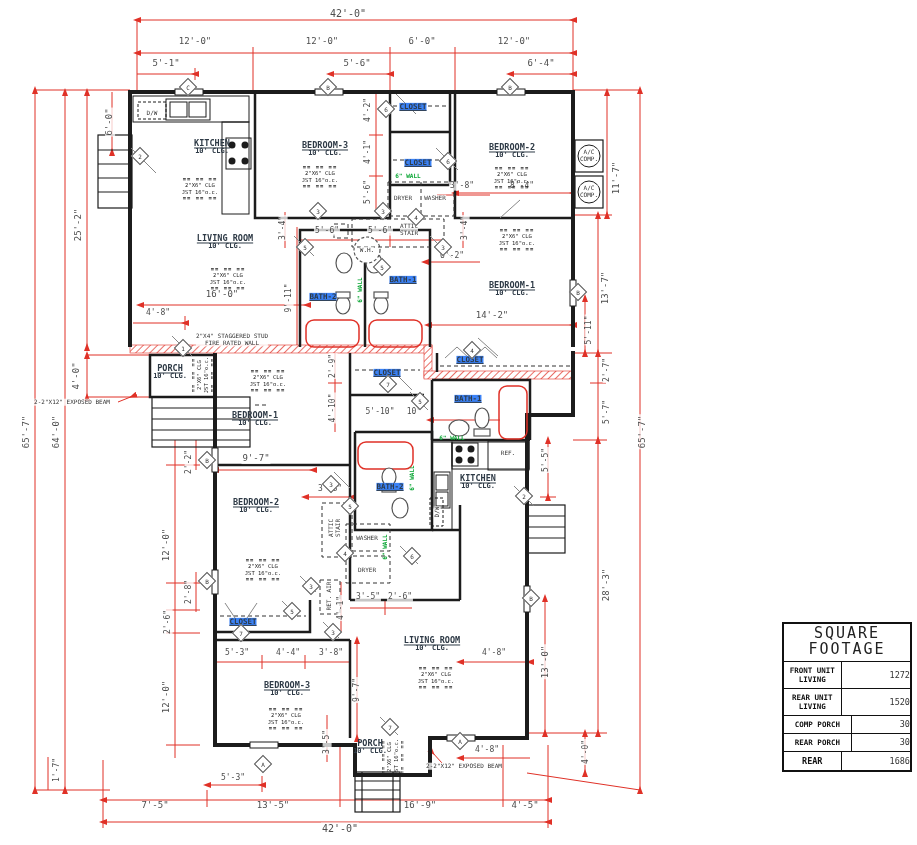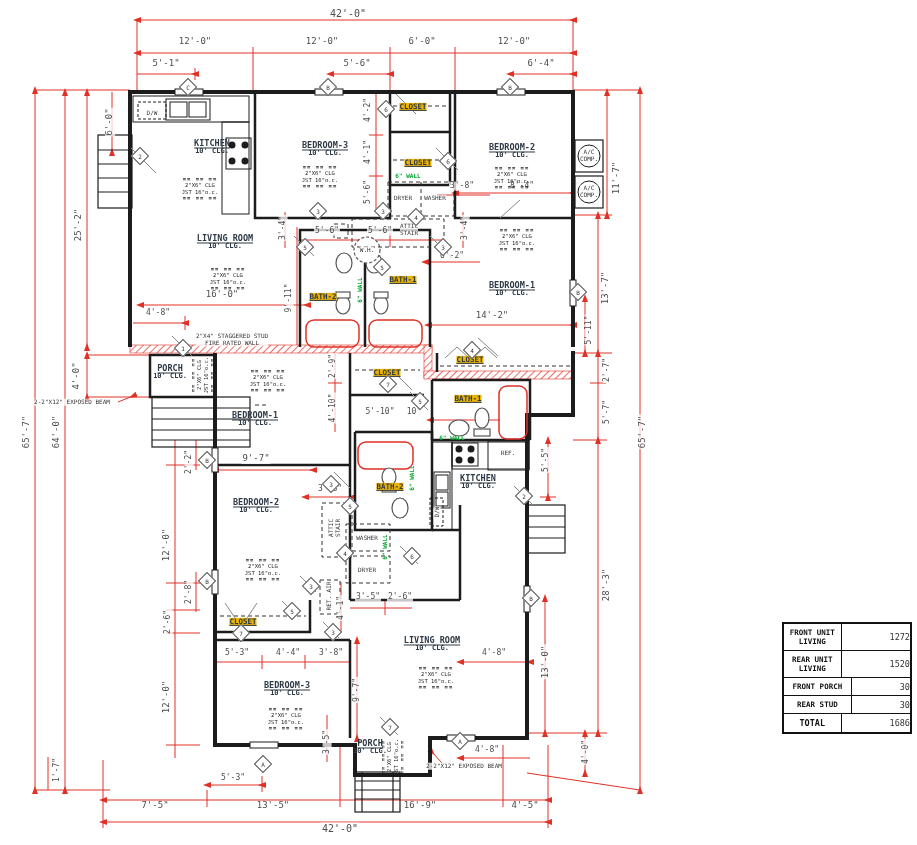--- a/index.html
+++ b/index.html
@@ -7,21 +7,21 @@
         font-family:"DejaVu Sans Mono",monospace;}
   #gfx{position:absolute;left:0;top:0;z-index:1;}
   #labels{position:absolute;left:0;top:0;width:917px;height:845px;z-index:2;}
   .lbl{position:absolute;transform:translate(-50%,-50%);white-space:pre;line-height:1.1;text-align:center;}
   .lbl.vert{transform:translate(-50%,-50%) rotate(-90deg);}
   .dim{font-size:9px;color:#4d4d4d;background:rgba(255,255,255,.75);padding:0 1px;}
   .dim.big{font-size:10px;}
   .dim.sm{font-size:8px;}
   .room .nm{font-size:8.5px;font-weight:bold;color:#2e3a46;text-decoration:underline;display:block;}
   .room .clg{font-size:7px;font-weight:bold;color:#2e3a46;display:block;}
-  .bath{font-size:7.5px;font-weight:bold;color:#2e3a46;text-decoration:underline;background:#eab308;}
+  .bath{font-size:7.5px;font-weight:bold;color:#2e3a46;text-decoration:underline;background:#3b82f6;}
   .appl{font-size:6px;color:#333;background:rgba(255,255,255,.8);}
   .green{font-size:6px;color:#0aa634;font-weight:bold;}
   .note{font-size:6px;color:#333;background:rgba(255,255,255,.8);}
   .joist{font-size:5.5px;color:#222;line-height:1.15;}
   .joist .bar{letter-spacing:1px;font-weight:bold;}
   .mark{position:absolute;width:11px;height:11px;border:1px solid #555;background:#fff;
         transform:translate(-50%,-50%) rotate(45deg);}
   .mark i{position:absolute;left:50%;top:50%;transform:translate(-50%,-50%) rotate(-45deg);
         font-style:normal;font-size:6px;color:#333;}
   
@@ -551,37 +551,41 @@
       </div>
       <div class="mark" style="left: 263px; top: 764px;">
         <i>A</i>
       </div>
       <div class="mark" style="left: 460px; top: 741px;">
         <i>A</i>
       </div>
     </div>
 
 <div id="sqft">
+  <div class="ttl">
+    <span>SQUARE</span><br>
+    <span>FOOTAGE</span>
+  </div>
   <div id="sqft-rows">
         <div class="row">
           <div class="rl">FRONT UNIT<br>LIVING</div>
           <div class="rv">1272</div>
         </div>
         <div class="row">
           <div class="rl">REAR UNIT<br>LIVING</div>
           <div class="rv">1520</div>
         </div>
         <div class="row">
-          <div class="rl">FRONT PORCH</div>
+          <div class="rl">COMP PORCH</div>
           <div class="rv">30</div>
         </div>
         <div class="row">
-          <div class="rl">REAR STUD</div>
+          <div class="rl">REAR PORCH</div>
           <div class="rv">30</div>
         </div>
         <div class="row total">
-          <div class="rl">TOTAL</div>
+          <div class="rl">REAR</div>
           <div class="rv">1686</div>
         </div>
       </div>
 </div>
 
 </div>
 
 </body></html>

